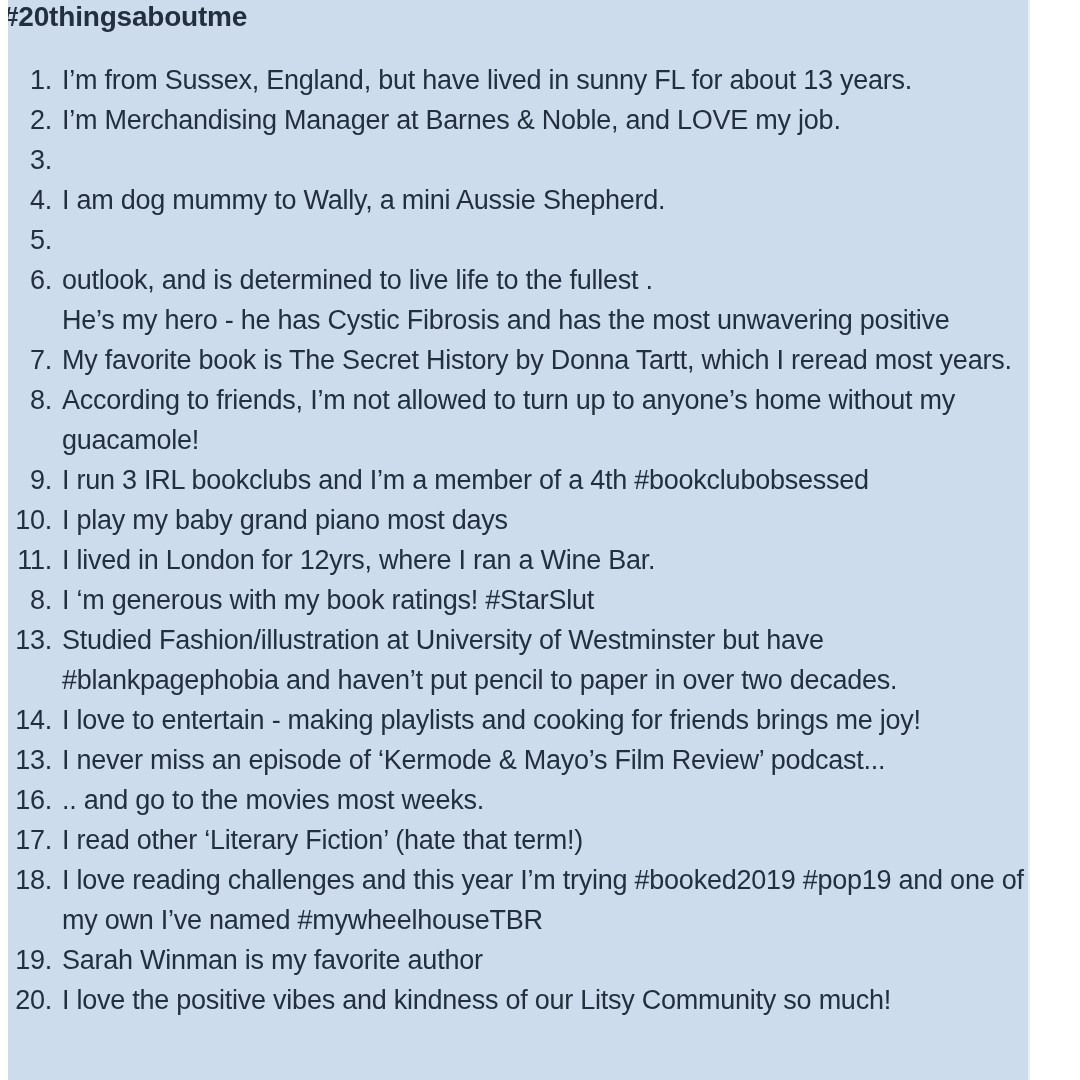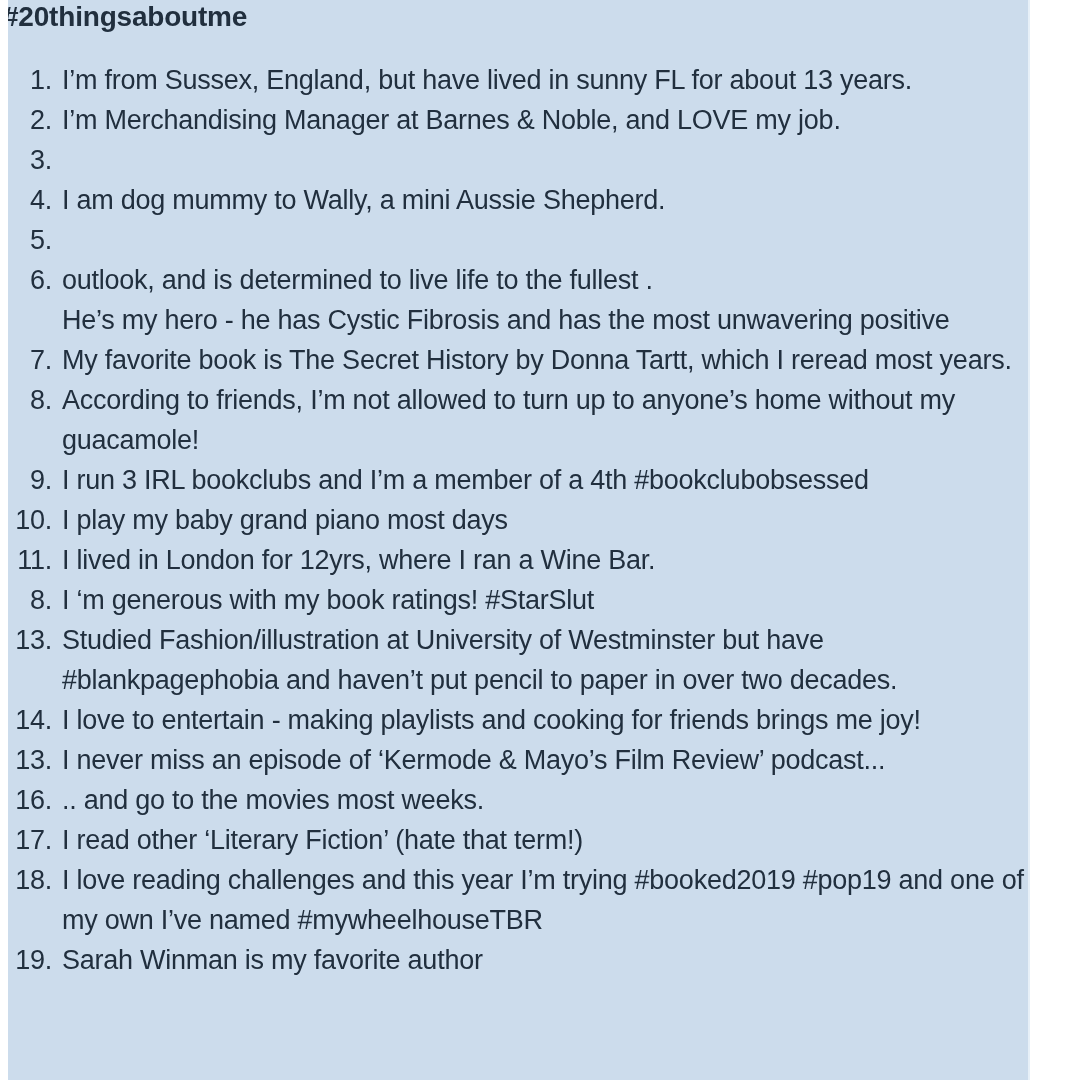--- a/index.html
+++ b/index.html
@@ -197,16 +197,22 @@
             <div class="line">I love reading challenges and this year I’m trying #booked2019 #pop19 and one of</div>
             <div class="line">my own I’ve named #mywheelhouseTBR</div>
           </div>
         </li>
         <li class="row">
           <span class="num">19.</span>
           <div class="txt">
             <div class="line">Sarah Winman is my favorite author</div>
           </div>
         </li>
+        <li class="row">
+          <span class="num">20.</span>
+          <div class="txt">
+            <div class="line">I love the positive vibes and kindness of our Litsy Community so much!</div>
+          </div>
+        </li>
       </ol>
   </div>
   <div class="margin-strip"></div>
 </div>
 
 </body></html>

